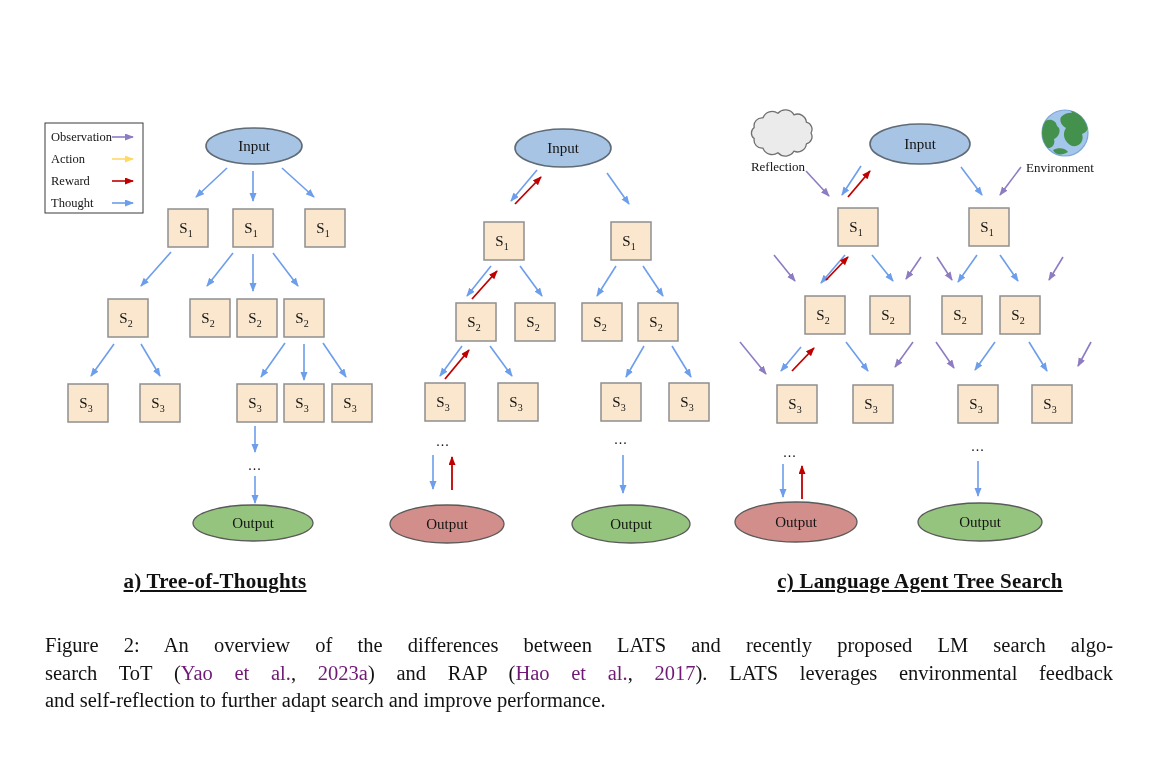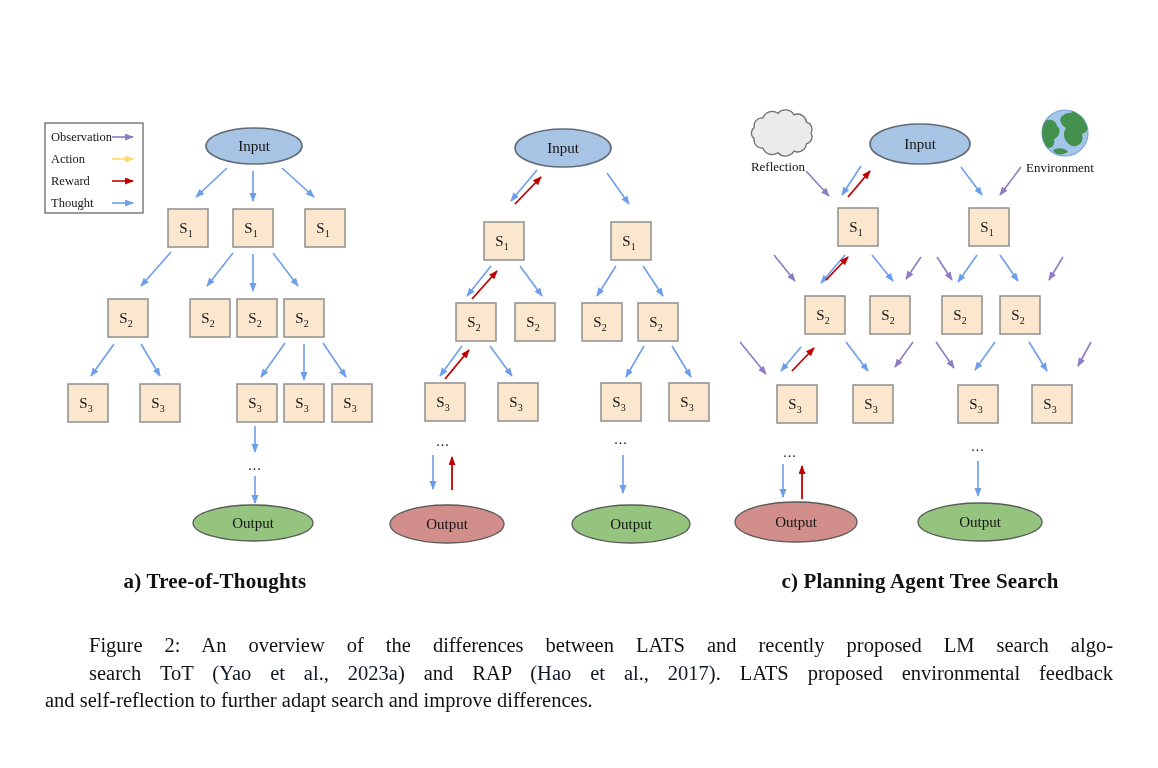--- a/index.html
+++ b/index.html
@@ -1,28 +1,28 @@
 <!DOCTYPE html>
 <html><head>
 <meta charset="utf-8">
 <style>
   html,body{margin:0;padding:0;background:#fff;}
   .page{position:relative;width:1138px;height:768px;background:#ffffff;overflow:hidden;
         font-family:"Liberation Serif","DejaVu Serif",serif;color:#111;}
   svg{position:absolute;left:0;top:0;}
   .panel-label{position:absolute;top:569px;text-align:center;font-weight:bold;
-               font-size:21px;letter-spacing:.2px;}
+               font-size:21px;letter-spacing:.2px;text-decoration:underline;}
   #lbl-a{left:65px;width:300px;}
   #lbl-b{left:392px;width:300px;}
   #lbl-c{left:740px;width:360px;}
   .caption{position:absolute;left:45px;top:632px;width:1068px;
            font-size:20.5px;line-height:27.5px;color:#121212;}
   .cap-line{white-space:normal;}
-  .cap-line.just{text-align:justify;text-align-last:justify;margin-left:44px;}
-  .cite{color:#0f172a;cursor:pointer;}
+  .cap-line.just{text-align:justify;text-align-last:justify;}
+  .cite{color:#701a75;cursor:pointer;}
 </style>
 </head>
 <body>
 
 <div class="page">
 
   <svg id="fig-svg" width="1158" height="620" viewBox="0 0 1158 620">
       <defs>
         <marker id="ah-thought" markerUnits="userSpaceOnUse" markerWidth="10" markerHeight="8" refX="8" refY="3.5" orient="auto">
           <path d="M0 0 L9 3.5 L0 7 Z" fill="#6d9eeb"></path>
@@ -202,21 +202,21 @@
         <text x="790" y="457" text-anchor="middle" font-size="14" fill="#141414" font-family="&quot;Liberation Serif&quot;,&quot;DejaVu Serif&quot;,serif" letter-spacing="1px">...</text>
         <text x="978" y="451" text-anchor="middle" font-size="14" fill="#141414" font-family="&quot;Liberation Serif&quot;,&quot;DejaVu Serif&quot;,serif" letter-spacing="1px">...</text>
         <ellipse cx="796" cy="522" rx="61" ry="20" fill="#d28e8b" stroke="#5a5a5a" stroke-width="1.3"></ellipse>
         <text x="796" y="527" text-anchor="middle" font-size="15" fill="#141414" font-family="&quot;Liberation Serif&quot;,&quot;DejaVu Serif&quot;,serif">Output</text>
         <ellipse cx="980" cy="522" rx="62" ry="19" fill="#94c47d" stroke="#5a5a5a" stroke-width="1.3"></ellipse>
         <text x="980" y="527" text-anchor="middle" font-size="15" fill="#141414" font-family="&quot;Liberation Serif&quot;,&quot;DejaVu Serif&quot;,serif">Output</text>
       </g>
     </svg>
 
   <div class="panel-label" id="lbl-a">a) Tree-of-Thoughts</div>
-  <div class="panel-label" id="lbl-c">c) Planning Agent Tree Search</div>
+  <div class="panel-label" id="lbl-c">c) Language Agent Tree Search</div>
 
   <div class="caption">
       <div class="cap-line just"><span>Figure 2:  An overview of the differences between LATS and recently proposed LM search algo-</span></div>
-      <div class="cap-line just"><span>search ToT (</span><span class="cite">Yao et al.</span><span>, </span><span class="cite">2023a</span><span>) and RAP (</span><span class="cite">Hao et al.</span><span>, </span><span class="cite">2017</span><span>). LATS proposed environmental feedback</span></div>
-      <div class="cap-line"><span>and self-reflection to further adapt search and improve differences.</span></div>
+      <div class="cap-line just"><span>search ToT (</span><span class="cite">Yao et al.</span><span>, </span><span class="cite">2023a</span><span>) and RAP (</span><span class="cite">Hao et al.</span><span>, </span><span class="cite">2017</span><span>). LATS leverages environmental feedback</span></div>
+      <div class="cap-line"><span>and self-reflection to further adapt search and improve performance.</span></div>
     </div>
 
 </div>
 
 </body></html>

